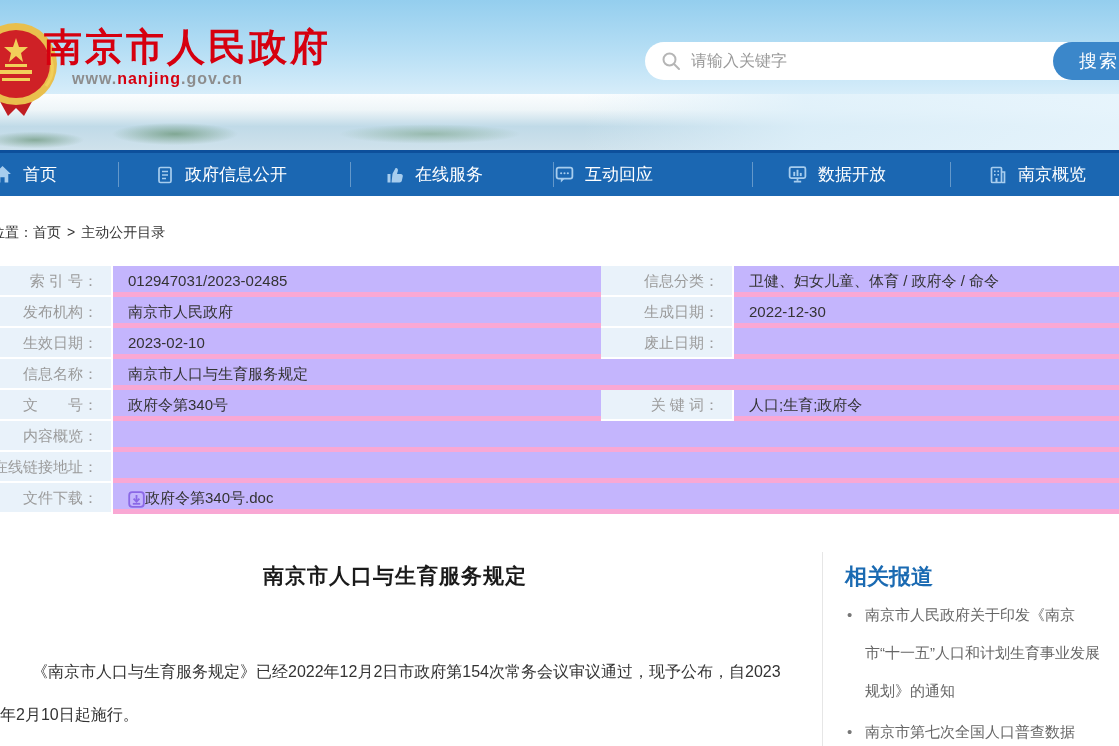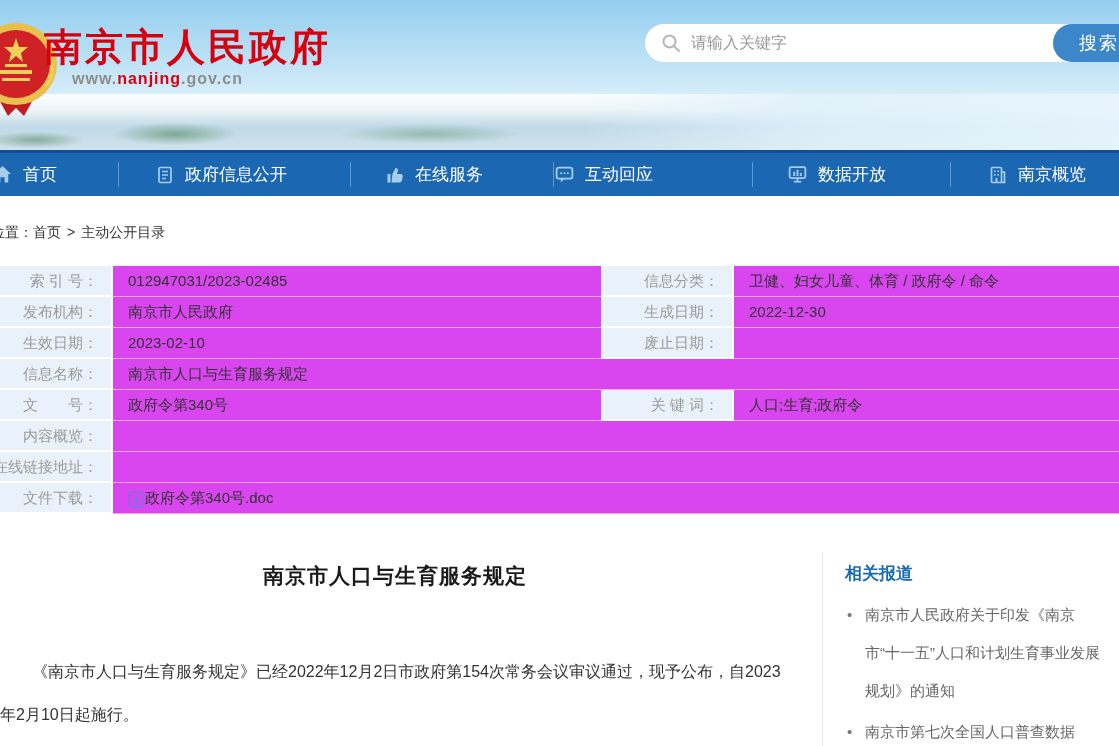--- a/index.html
+++ b/index.html
@@ -16,21 +16,21 @@
       radial-gradient(ellipse 90px 16px at 175px 40px, rgba(72,124,78,.55), rgba(72,124,78,0) 70%),
       radial-gradient(ellipse 130px 14px at 430px 40px, rgba(88,138,92,.42), rgba(88,138,92,0) 70%),
       radial-gradient(ellipse 70px 12px at 35px 46px, rgba(70,120,76,.5), rgba(70,120,76,0) 70%),
       linear-gradient(180deg, rgba(255,255,255,.9) 0%, rgba(240,246,248,.92) 28%, rgba(189,216,230,.92) 58%, rgba(206,225,235,.96) 100%);
   }
   .emblem { position:absolute; left:-40px; top:12px; }
   .logo-title { position:absolute; left:44px; top:22px; font-size:38px; font-weight:bold;
     color:#d6000f; letter-spacing:3px; }
   .logo-url { position:absolute; left:72px; top:70px; font-size:16px; font-weight:bold; letter-spacing:1px; }
   .url-gray { color:#8d8d8d; } .url-red { color:#d6000f; }
-  .search-wrap { position:absolute; left:645px; top:24px; width:474px; height:34px; }
+  .search-wrap { position:absolute; left:645px; top:42px; width:474px; height:34px; }
   .search-input { position:absolute; left:0; top:0; width:474px; height:38px; border:none; outline:none;
     border-radius:19px; background:#fff; padding:0 100px 0 46px; font-size:16px; color:#333;
     font-family:inherit; }
   .search-input::placeholder { color:#9a9a9a; }
   .search-icon { position:absolute; left:15px; top:8px; }
   .search-btn { position:absolute; left:408px; top:0; width:92px; height:38px; border:none;
     border-radius:19px; background:#3b87ca; color:#fff; font-size:18px; letter-spacing:2px;
     cursor:pointer; font-family:inherit; }
 
   
@@ -45,35 +45,35 @@
   .breadcrumb { position:absolute; left:-9px; top:224px; font-size:14px; color:#333; white-space:nowrap; }
   .breadcrumb a { color:#333; text-decoration:none; cursor:pointer; }
   .crumb-sep { margin:0 6px; color:#333; }
 
   
   .info-table { position:absolute; left:-12px; top:266px; width:1131px;
     display:grid; grid-template-columns:125px 488px 133px 385px; grid-auto-rows:31px; }
   .cell { font-size:15px; white-space:nowrap; overflow:hidden; }
   .cell-label { background:#e9f2fa; color:#9b9b9b; text-align:right; padding-right:13px;
     line-height:29px; border-bottom:2px solid #fff; border-right:2px solid #fff; }
-  .cell-value { background:#d946ef; color:#333; padding-left:15px; line-height:30px;
-    border-bottom:1px solid #f9a8d4; }
+  .cell-value { background:#c4b5fd; color:#333; padding-left:15px; line-height:30px;
+    border-bottom:5px solid #f9a8d4; }
   .span3 { grid-column:2 / 5; }
   .file-link { display:inline-flex; align-items:center; color:#333; text-decoration:none; cursor:pointer; }
   .file-link svg { flex:none; position:relative; top:1px; }
 
   
   .article-title { position:absolute; left:0; top:562px; width:790px; text-align:center;
     font-size:21px; font-weight:bold; color:#1a1a1a; letter-spacing:1px; }
   .article-para { position:absolute; left:0; top:650px; width:786px; font-size:16px;
     color:#333; line-height:43px; text-indent:2em; }
   .content-divider { position:absolute; left:822px; top:552px; width:1px; height:194px; background:#e6e6e6; }
 
   
-  .sidebar-title { position:absolute; left:845px; top:562px; font-size:17px; font-weight:bold; color:#1a6ab2; }
+  .sidebar-title { position:absolute; left:845px; top:562px; font-size:22px; font-weight:bold; color:#1a6ab2; }
   .sidebar-list { position:absolute; left:845px; top:596px; width:264px; list-style:none; }
   .sidebar-list li { position:relative; padding-left:20px; color:#666; font-size:15px;
     line-height:38px; cursor:pointer; }
   .sidebar-list li + li { margin-top:3px; }
   .sidebar-list li::before { content:"•"; position:absolute; left:2px; top:0; color:#777; }
 </style>
 </head>
 <body>
 
 <div class="page">

